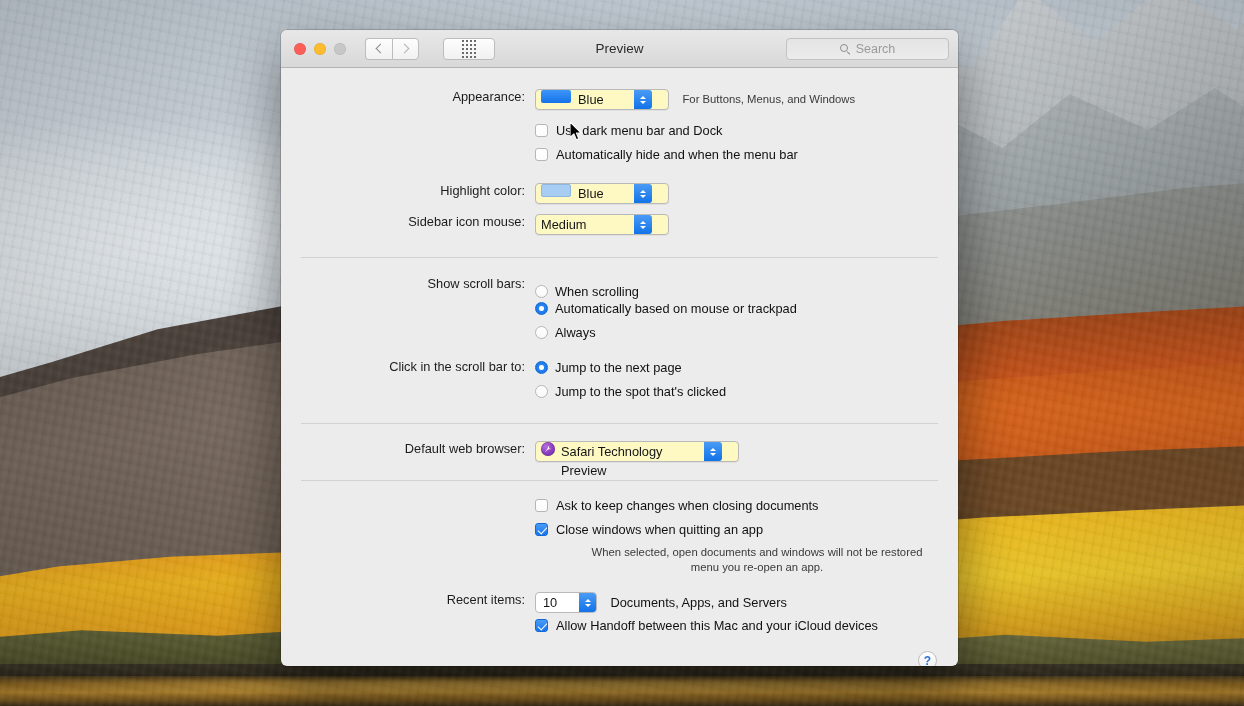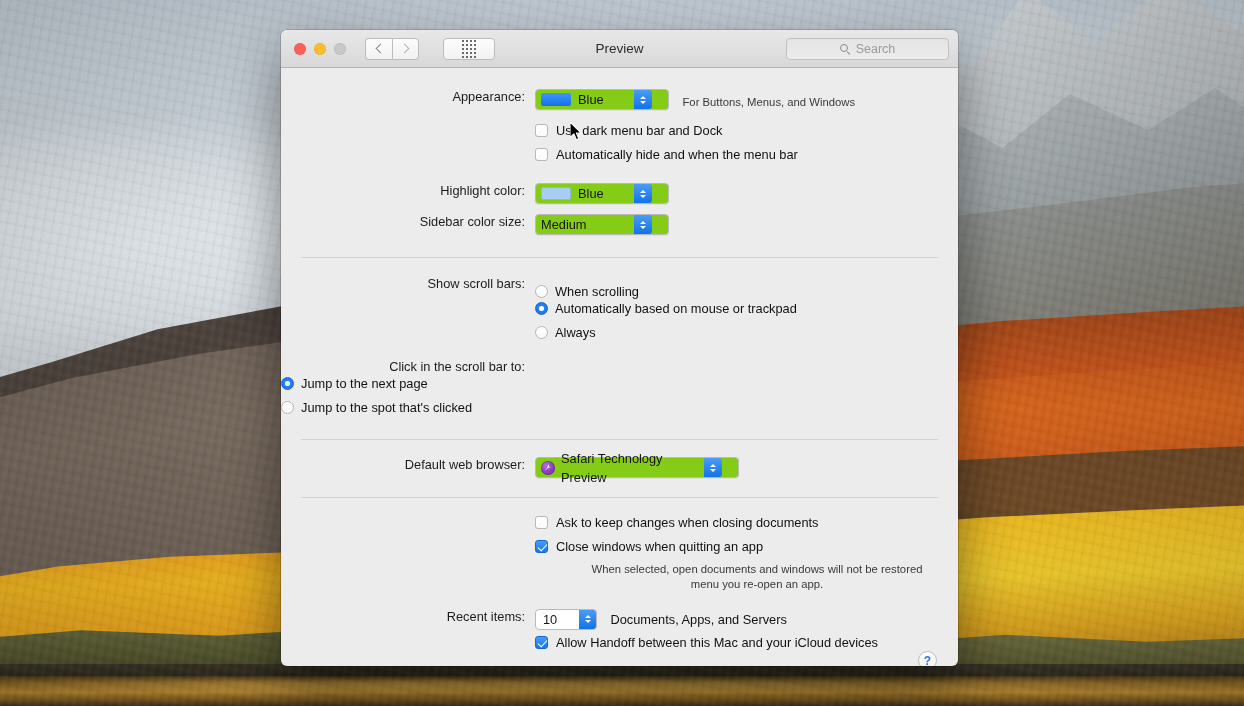--- a/index.html
+++ b/index.html
@@ -191,22 +191,22 @@
   .content { padding:0; position:relative; height:598px; }
   .row { display:flex; align-items:flex-start; }
   .lbl {
     width:254px; text-align:right; padding-right:10px;
     font-size:12.8px; color:#1c1c1c; line-height:16px;
   }
   .ctl { flex:1; }
 
   
   .popup {
-    display:inline-flex; align-items:center; height:21px;
-    background:#84cc16; border:1px solid #b9b9b9; border-radius:4px;
+    display:inline-flex; height:21px;
+    background:#fef9c3; border:1px solid #b9b9b9; border-radius:4px;
     padding:0 16px 0 5px; position:relative;
     box-shadow:0 1px 0 rgba(0,0,0,.05);
   }
   .popup .ptext { font-size:12.8px; color:#151515; padding-right:8px; line-height:19px; }
   .popup .arrows {
     width:18px; height:100%; border-radius:0 3px 3px 0;
     background:linear-gradient(180deg,#4a9bf5 0%,#1273e8 100%);
     display:flex; flex-direction:column; align-items:center; justify-content:center; gap:2px;
     margin-left:auto; flex:0 0 18px;
   }
@@ -410,21 +410,21 @@
           <span class="ptext">Blue</span>
           <span class="arrows">
             <i class="ar up"></i>
               <i class="ar dn"></i>
           </span>
         </span>
       </div>
     </div>
 
     <div class="row" style="margin-top:10px;">
-      <div class="lbl">Sidebar color size:</div>
+      <div class="lbl">Sidebar icon mouse:</div>
       <div class="ctl">
         <span class="popup" style="width:134px;">
           <span class="ptext">Medium</span>
           <span class="arrows">
             <i class="ar up"></i>
               <i class="ar dn"></i>
           </span>
         </span>
       </div>
     </div>
@@ -442,21 +442,21 @@
           <span class="rb on"></span>
           <span class="rbtext">Automatically based on mouse or trackpad</span>
         </label>
         <label class="rbrow" style="margin-top:7px;">
           <span class="rb"></span>
           <span class="rbtext">Always</span>
         </label>
       </div>
     </div>
 
-    <div class="row" style="margin-top:18px;flex-direction:column;">
+    <div class="row" style="margin-top:18px;">
       <div class="lbl">Click in the scroll bar to:</div>
       <div class="ctl">
         <label class="rbrow">
           <span class="rb on"></span>
           <span class="rbtext">Jump to the next page</span>
         </label>
         <label class="rbrow" style="margin-top:7px;">
           <span class="rb"></span>
           <span class="rbtext">Jump to the spot that's clicked</span>
         </label>

